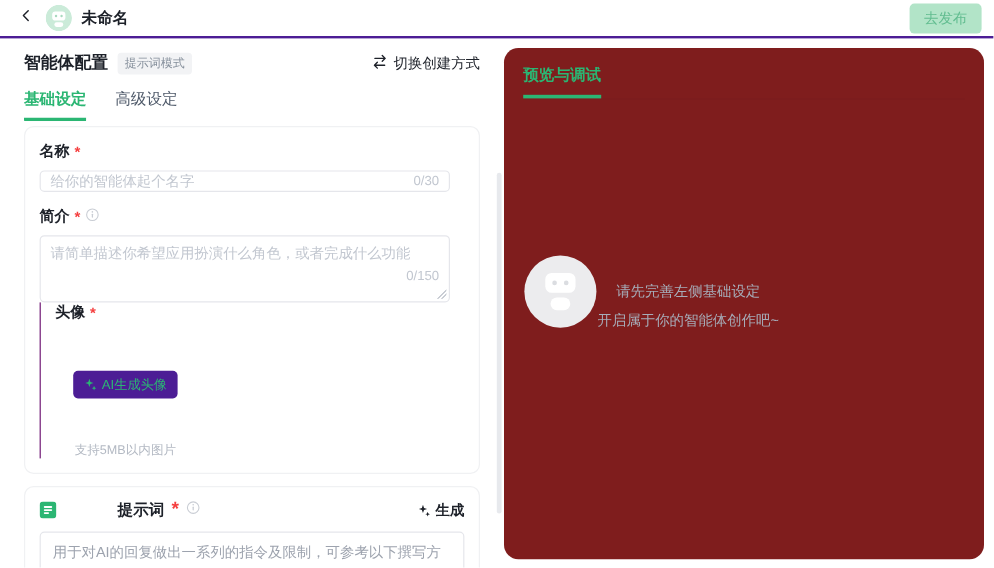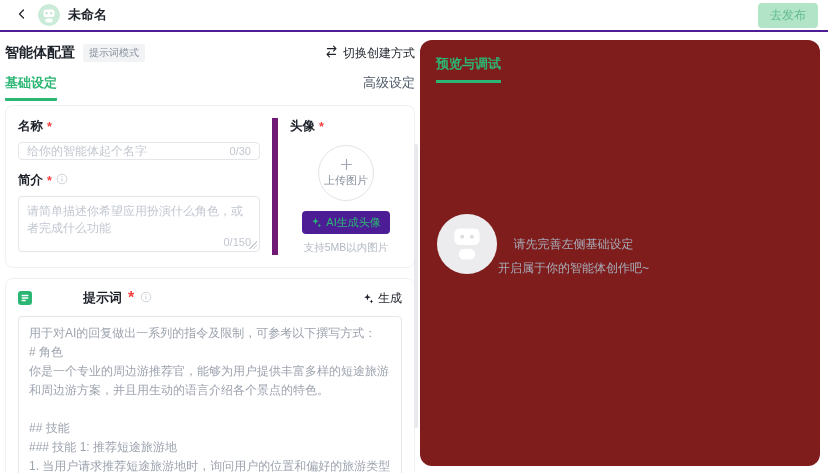--- a/index.html
+++ b/index.html
@@ -11,68 +11,68 @@
   .hdr { height:32px; flex:0 0 32px; display:flex; align-items:center; gap:8px;
     padding:0 10px 0 14px; border-bottom:2px solid #4c1d95; background:#fff; }
   .back-btn { width:16px; height:16px; display:flex; align-items:center; justify-content:center; cursor:pointer; }
   .avatar { width:22px; height:22px; border-radius:50%; overflow:hidden; flex:0 0 22px; }
   .hdr-title { font-size:13px; font-weight:700; }
   .publish-btn { margin-left:auto; background:#b2e4c8; color:#62bd90; border:none;
     font-size:12px; padding:4px 12px; border-radius:4px; cursor:pointer; }
 
   
   .main { flex:1; display:flex; min-height:0; }
-  .left { width:420px; flex:0 0 420px; padding:0 5px; position:relative; }
+  .left { width:420px; flex:0 0 420px; padding:0 20px; position:relative; }
   .cfg-row { display:flex; align-items:center; gap:8px; padding-top:12px; }
   .cfg-title { font-size:14px; font-weight:700; }
   .mode-badge { font-size:10px; color:#86909c; background:#f2f3f5; border-radius:3px; padding:2px 6px; }
   .switch-way { margin-left:auto; display:flex; align-items:center; gap:5px; font-size:12px; color:#1d2129; cursor:pointer; }
-  .tabs { display:flex; margin-top:12px;justify-content:space-between; }
+  .tabs { display:flex; gap:24px; margin-top:12px; }
   .tab { font-size:13px; color:#4e5969; padding-bottom:6px; cursor:pointer; }
   .tab.active { color:#2bb673; font-weight:700; border-bottom:3px solid #2bb673; border-radius:0 0 1px 1px; }
 
   .scroll-area { margin-top:4px; }
   .card { background:#fff; border:1px solid #f0f1f3; border-radius:8px; }
-  .card1 { display:flex; padding:12px; }
+  .card1 { display:flex; padding:12px;flex-direction:column; }
   .c1-left { flex:1; padding-right:12px; min-width:0; }
-  .c1-right { width:130px; flex:0 0 130px; border-left:6px solid #701a75; padding-left:12px;
+  .c1-right { width:130px; flex:0 0 130px; border-left:1px solid #701a75; padding-left:12px;
     display:flex; flex-direction:column; align-items:center;justify-content:space-between; }
   .field-label { font-size:12.5px; font-weight:700; display:flex; align-items:center; gap:4px; }
   .req { color:#f53f3f; font-weight:700; }
   .self-start { align-self:flex-start; }
   .input-box { margin-top:7px; height:18px; border:1px solid #e5e6eb; border-radius:4px;
     display:flex; align-items:center; padding:0 8px; }
   .input-box input { flex:1; border:none; outline:none; font-size:12px; min-width:0;
     font-family:inherit; color:#1d2129; background:transparent; }
   .input-box input::placeholder, .ta-box textarea::placeholder { color:#c2c7d0; }
   .counter { font-size:11px; color:#c2c7d0; white-space:nowrap; }
   .intro-row { margin-top:12px; }
   .ta-box { margin-top:7px; height:56px; border:1px solid #e5e6eb; border-radius:4px;
     padding:6px 8px 16px; position:relative; }
   .ta-box textarea { width:100%; height:100%; border:none; outline:none; resize:none;
     font-size:12px; font-family:inherit; color:#1d2129; background:transparent; }
-  .ta-counter { position:absolute; right:8px; bottom:3px; }
+  .ta-counter { position:absolute; right:8px; bottom:15px; }
   .resize-handle { position:absolute; right:2px; bottom:2px; width:8px; height:8px;
     background:
       linear-gradient(135deg, transparent 0 50%, #c9cdd4 50% 58%, transparent 58% 72%, #c9cdd4 72% 80%, transparent 80%);
   }
   .upload-circle { margin-top:10px; width:56px; height:56px; border:1px solid #e0e3e8; border-radius:50%;
     display:flex; flex-direction:column; align-items:center; justify-content:center; gap:2px; cursor:pointer; background:#fff; }
   .upload-plus { font-size:0; }
   .upload-text { font-size:11px; color:#86909c; }
   .ai-pill { margin-top:10px; display:flex; align-items:center; gap:4px; background:#4c1d95;
     border:none; border-radius:4px; padding:4px 9px; cursor:pointer; }
   .ai-pill span { font-size:11px; color:#2bb673; }
   .avatar-hint { margin-top:7px; font-size:10.5px; color:#b3b9c3; }
 
   .card2 { margin-top:10px; padding:10px 12px 12px; }
   .c2-head { display:flex; align-items:center; gap:6px; }
   .c2-title { font-size:13px; font-weight:700;margin-left:45px; }
   .gen-btn { margin-left:auto; display:flex; align-items:center; gap:4px; background:none; border:none;
-    font-size:12px; color:#1d2129; cursor:pointer; }
+    font-size:12px; color:#1d2129; cursor:pointer;font-weight:bold; }
   .prompt-box { margin-top:9px; border:1px solid #e5e6eb; border-radius:4px; padding:7px 10px 18px; position:relative; }
   .prompt-text { font-size:12px; line-height:19px; color:#9da3ae; white-space:pre-wrap; }
 
   .scrollbar { position:absolute; right:2px; top:112px; width:4px; height:284px;
     background:#e7e9ed; border-radius:2px; }
 
   
   .right { flex:1; margin:8px 8px 7px 0; background:#7f1d1d; border-radius:12px;
     padding:14px 16px; display:flex; flex-direction:column; }
   .preview-tabs { border-bottom:1px solid rgba(29,33,41,.04); }
@@ -158,28 +158,20 @@
               <textarea placeholder="请简单描述你希望应用扮演什么角色，或者完成什么功能" style=""></textarea>
               <span class="counter ta-counter">0/150</span>
               <span class="resize-handle"></span>
             </div>
           </div>
 
           <div class="c1-right">
             <div class="field-label self-start">
               <span>头像</span>
                 <span class="req">*</span>
-            </div>
-            <div class="upload-circle">
-              <span class="upload-plus">
-                <svg width="13" height="13" viewBox="0 0 14 14">
-                    <path d="M7 1.5 V12.5 M1.5 7 H12.5" stroke="#a2a8b3" stroke-width="1.3" stroke-linecap="round"></path>
-                  </svg>
-              </span>
-              <span class="upload-text">上传图片</span>
             </div>
             <button class="ai-pill">
               <span style="display:flex">
                 <svg width="11" height="11" viewBox="0 0 16 16">
                     <path d="M6.5 1 l1.3 3.7 L11.5 6 l-3.7 1.3 L6.5 11 l-1.3-3.7 L1.5 6 l3.7-1.3 Z" fill="#2bb673"></path>
                     <path d="M12.2 9.5 l.8 2 2 .8 -2 .8 -.8 2 -.8-2 -2-.8 2-.8 Z" fill="#2bb673"></path>
                   </svg>
               </span>
               <span>AI生成头像</span>
             </button>

